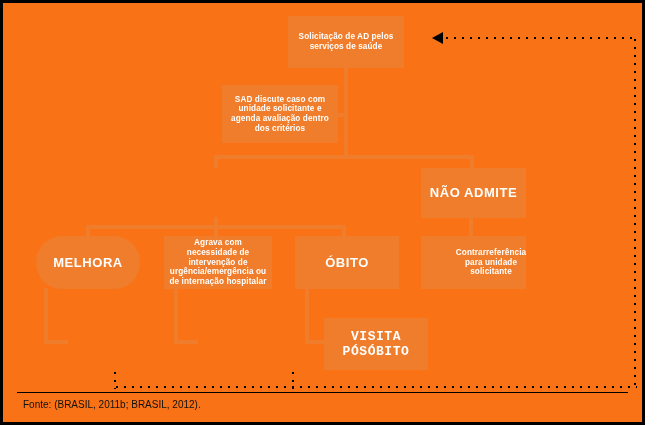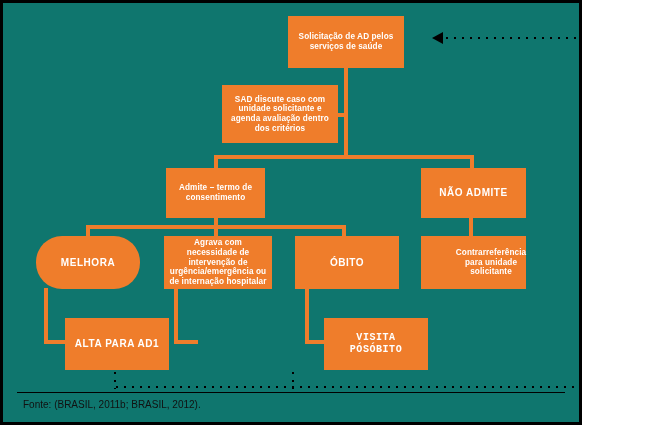--- a/index.html
+++ b/index.html
@@ -1,21 +1,21 @@
 <!DOCTYPE html>
 <html><head>
 <meta charset="utf-8">
 <style>
   html,body{margin:0;padding:0;background:#ffffff;}
   body{font-family:"Liberation Sans",sans-serif;}
 
   #figure{
     position:relative;
-    width:582px;height:425px;
-    background:#0f766e;
+    width:645px;height:425px;
+    background:#f97316;
     box-sizing:border-box;
     border:3px solid #000000;
     overflow:hidden;
   }
 
   #canvas{
     position:absolute;
     left:0;top:0;
     width:655px;height:419px;
   }
@@ -28,21 +28,21 @@
     display:flex;
     align-items:center;
     justify-content:center;
     text-align:center;
     box-sizing:border-box;
     padding:2px 4px;
     line-height:1.18;
     letter-spacing:.1px;
   }
   .node.small{font-size:8.2px;font-weight:bold;}
-  .node.caps{font-size:10px;font-weight:bold;letter-spacing:.55px;}
+  .node.caps{font-size:13px;font-weight:bold;letter-spacing:.55px;}
 
   
   .conn{position:absolute;background:#EF7D2B;}
 
   
   .dot-h{
     position:absolute;height:4px;
     background-image:radial-gradient(circle closest-side,#000 52%,transparent 55%);
     background-size:8px 4px;
     background-repeat:repeat-x;
@@ -118,33 +118,31 @@
     <div class="dot-v" style="left:630px;top:33px;height:351px;"></div>
 
     <div class="dot-h" style="left:440px;top:33px;width:194px;"></div>
 
     <div class="arrow-left" style="left:429px;top:29px;"></div>
 
     <div class="node small" style="left:285px;top:13px;width:116px;height:52px;">Solicitação de AD pelos serviços de saúde</div>
 
     <div class="node small" style="left:219px;top:82px;width:116px;height:58px;">SAD discute caso com unidade solicitante e agenda avaliação dentro dos critérios</div>
 
-    <div class="node small" style="left:163px;top:165px;width:99px;height:50px;">Admite – termo de consentimento</div>
 
     <div class="node caps" style="left:418px;top:165px;width:105px;height:50px;">NÃO ADMITE</div>
 
     <div class="node caps" style="left:33px;top:233px;width:104px;height:53px;border-radius:26px;">MELHORA</div>
 
     <div class="node small" style="left:161px;top:233px;width:108px;height:53px;">Agrava com necessidade de intervenção de urgência/emergência ou de internação hospitalar</div>
 
     <div class="node caps" style="left:292px;top:233px;width:104px;height:53px;">ÓBITO</div>
 
     <div class="node small" style="left:418px;top:233px;width:105px;height:53px;padding-left:39px;">Contrarreferência para unidade solicitante</div>
 
-    <div class="node caps" style="left:62px;top:315px;width:104px;height:52px;">ALTA PARA AD1</div>
 
 
     <div class="node caps" style="left:321px;top:315px;width:104px;height:52px;font-family:Liberation Mono, monospace;">VISITA PÓSÓBITO</div>
 
   </div>
 
   <div id="caption-rule"></div>
   <div id="caption">Fonte: (BRASIL, 2011b; BRASIL, 2012).</div>
 </div>
 

